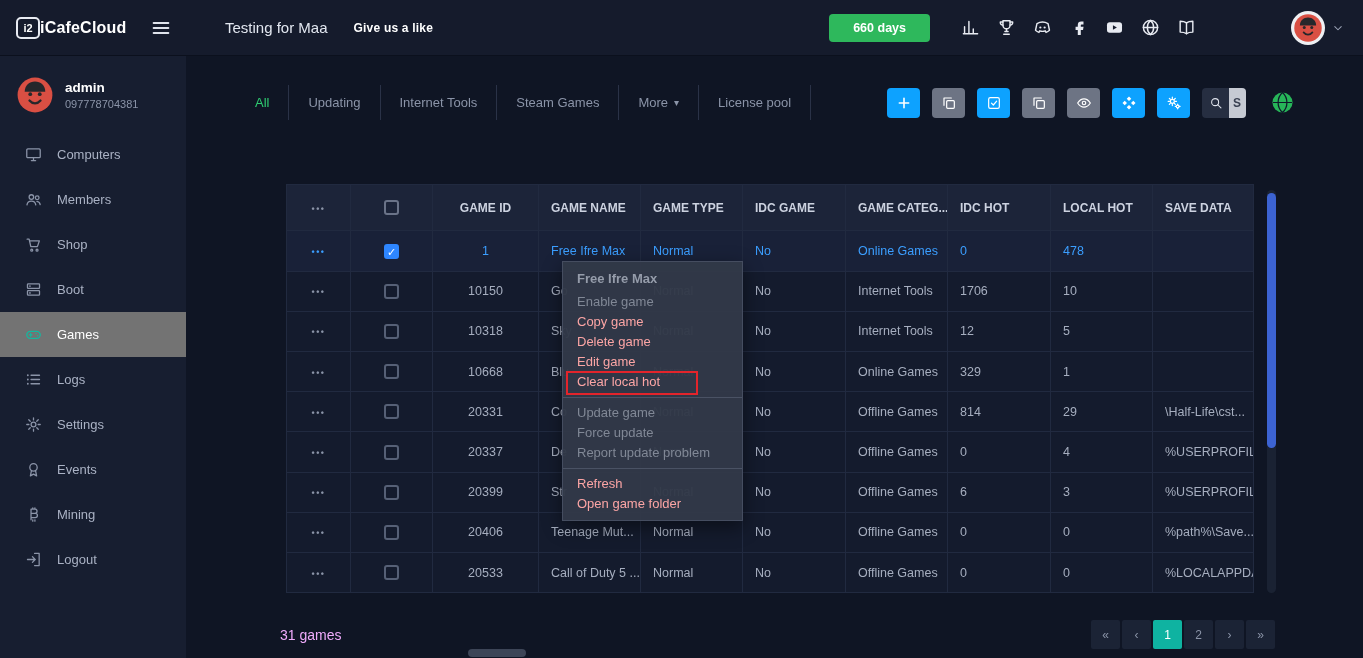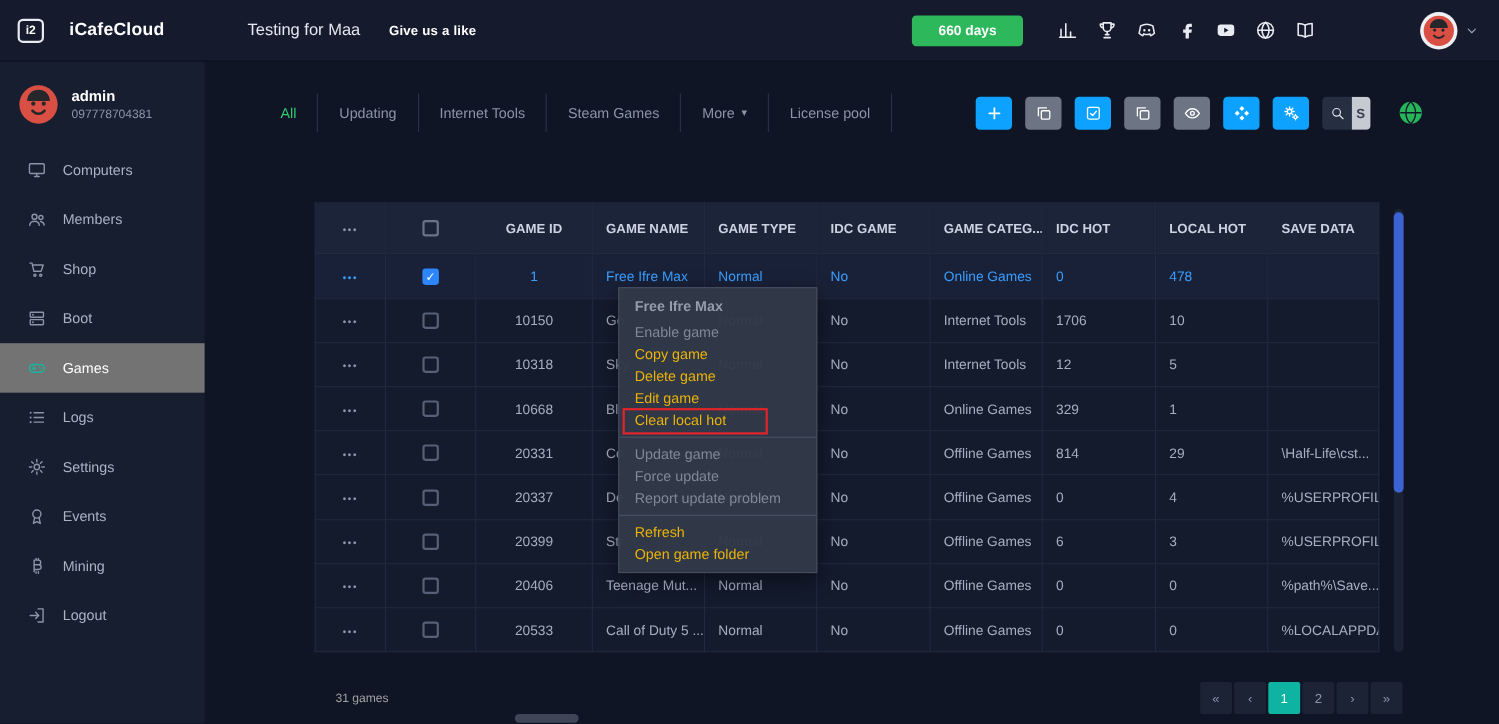--- a/index.html
+++ b/index.html
@@ -3,21 +3,21 @@
 <meta charset="utf-8">
 <style>
 *{margin:0;padding:0;box-sizing:border-box}
 html,body{width:1363px;height:658px;overflow:hidden}
 body{background:#0f1524;font-family:"Liberation Sans","DejaVu Sans",sans-serif;color:#aab2c4;position:relative}
 svg{display:block;width:100%;height:100%}
 a{text-decoration:none;cursor:pointer}
 
 
 .topbar{position:absolute;top:0;left:0;width:1363px;height:55px;background:#151b2c;display:flex;align-items:center;z-index:6;box-shadow:0 1px 0 #0b101d}
-.brand{width:186px;display:flex;align-items:center;gap:23px;padding:0 14px 0 16px;flex:none}
+.brand{width:186px;display:flex;align-items:center;gap:0;padding:0 14px 0 16px;flex:none}
 .logo-mark{min-width:24px;height:22px;border:2px solid #e8ebf2;border-radius:5px;display:flex;align-items:center;justify-content:center;color:#fff;font-weight:bold;font-size:11px;padding:0 3px}
 .brand-text{color:#fff;font-weight:bold;font-size:16px;letter-spacing:.2px}
 .burger{width:22px;height:22px;color:#dfe3ec;margin-left:auto;cursor:pointer}
 .tb-title{color:#e2e7f0;font-size:15px;margin-left:39px}
 .tb-like{color:#fff;font-size:12px;font-weight:bold;margin-left:26px;letter-spacing:.2px}
 .tb-right{margin-left:auto;display:flex;align-items:center;gap:17px;padding-right:18px}
 .days-btn{background:var(--green,#2eb85c);color:#fff;font-size:12.5px;font-weight:bold;border:none;border-radius:4px;padding:7px 24px;margin-right:14px;cursor:pointer;font-family:inherit}
 .tb-icon{width:19px;height:19px;color:#e8ebf2;display:inline-block;cursor:pointer}
 .avatar-wrap{display:flex;align-items:center;gap:6px;margin-left:78px;cursor:pointer}
 .avatar{width:34px;height:34px;border-radius:50%;background:#eef0f3;display:flex;align-items:center;justify-content:center;overflow:hidden}
@@ -64,29 +64,29 @@
 .gtable .c-right{text-align:left}
 tr.selected td{background:#192138;color:var(--link,#3b9eff)}
 .dots{color:#8b94a8;font-size:9px;letter-spacing:1.5px;font-weight:bold;cursor:pointer}
 tr.selected .dots{color:var(--link,#3b9eff)}
 .cb{width:15px;height:15px;border:2px solid #566076;border-radius:3px;display:inline-block;cursor:pointer;vertical-align:middle}
 .cb.checked{background:#2e86ff;border-color:#2e86ff;color:#fff;font-size:11px;line-height:12px;text-align:center;font-weight:bold}
 thead .cb{border-color:#6a7388}
 
 
 .footer-row{display:flex;align-items:center;margin-top:27px}
-.count{margin-left:69px;font-size:11px;color:#a3a3a3}
+.count{margin-left:44px;font-size:14px;color:#f0abfc}
 .pager{margin-left:auto;display:flex;gap:2px;margin-right:19px}
 .pg{min-width:29px;height:29px;background:#1b2335;color:#8b94a8;font-size:12px;display:flex;align-items:center;justify-content:center;border-radius:2px;cursor:pointer;padding:0 6px}
 .pg.active{background:var(--teal,#0fb3a1);color:#fff}
 
 
 .ctx{position:absolute;left:562px;top:261px;width:181px;background:rgba(50,57,72,.97);border:1px solid #454d60;box-shadow:0 6px 18px rgba(0,0,0,.45);z-index:20;padding:6px 0;font-size:13px}
 .ctx-title{color:#959caa;font-weight:bold;padding:3px 14px 6px}
-.ctx-item{color:#eab308;padding:2px 14px;height:20px;line-height:16px;cursor:pointer;position:relative}
+.ctx-item{color:#fca5a5;padding:2px 14px;height:20px;line-height:16px;cursor:pointer;position:relative}
 .ctx-item.disabled{color:#818896;cursor:default}
 .ctx-div{border-top:1px solid #4a5264;margin:5px 0}
 .ctx-item.annotated::after{content:"";position:absolute;left:3px;top:-1px;width:128px;height:20px;border:2px solid var(--annotation,#e3242b)}
 
 
 .vscroll{position:absolute;left:1267px;top:190px;width:9px;height:403px;background:#1a2233;border-radius:5px;z-index:4;cursor:pointer}
 .vthumb{position:absolute;left:0;top:3px;width:9px;height:255px;background:#3c63d2;border-radius:5px}
 .hstub{position:absolute;left:468px;top:649px;width:58px;height:8px;background:#3d4557;border-radius:4px;z-index:4;cursor:pointer}
 </style>
 </head>

